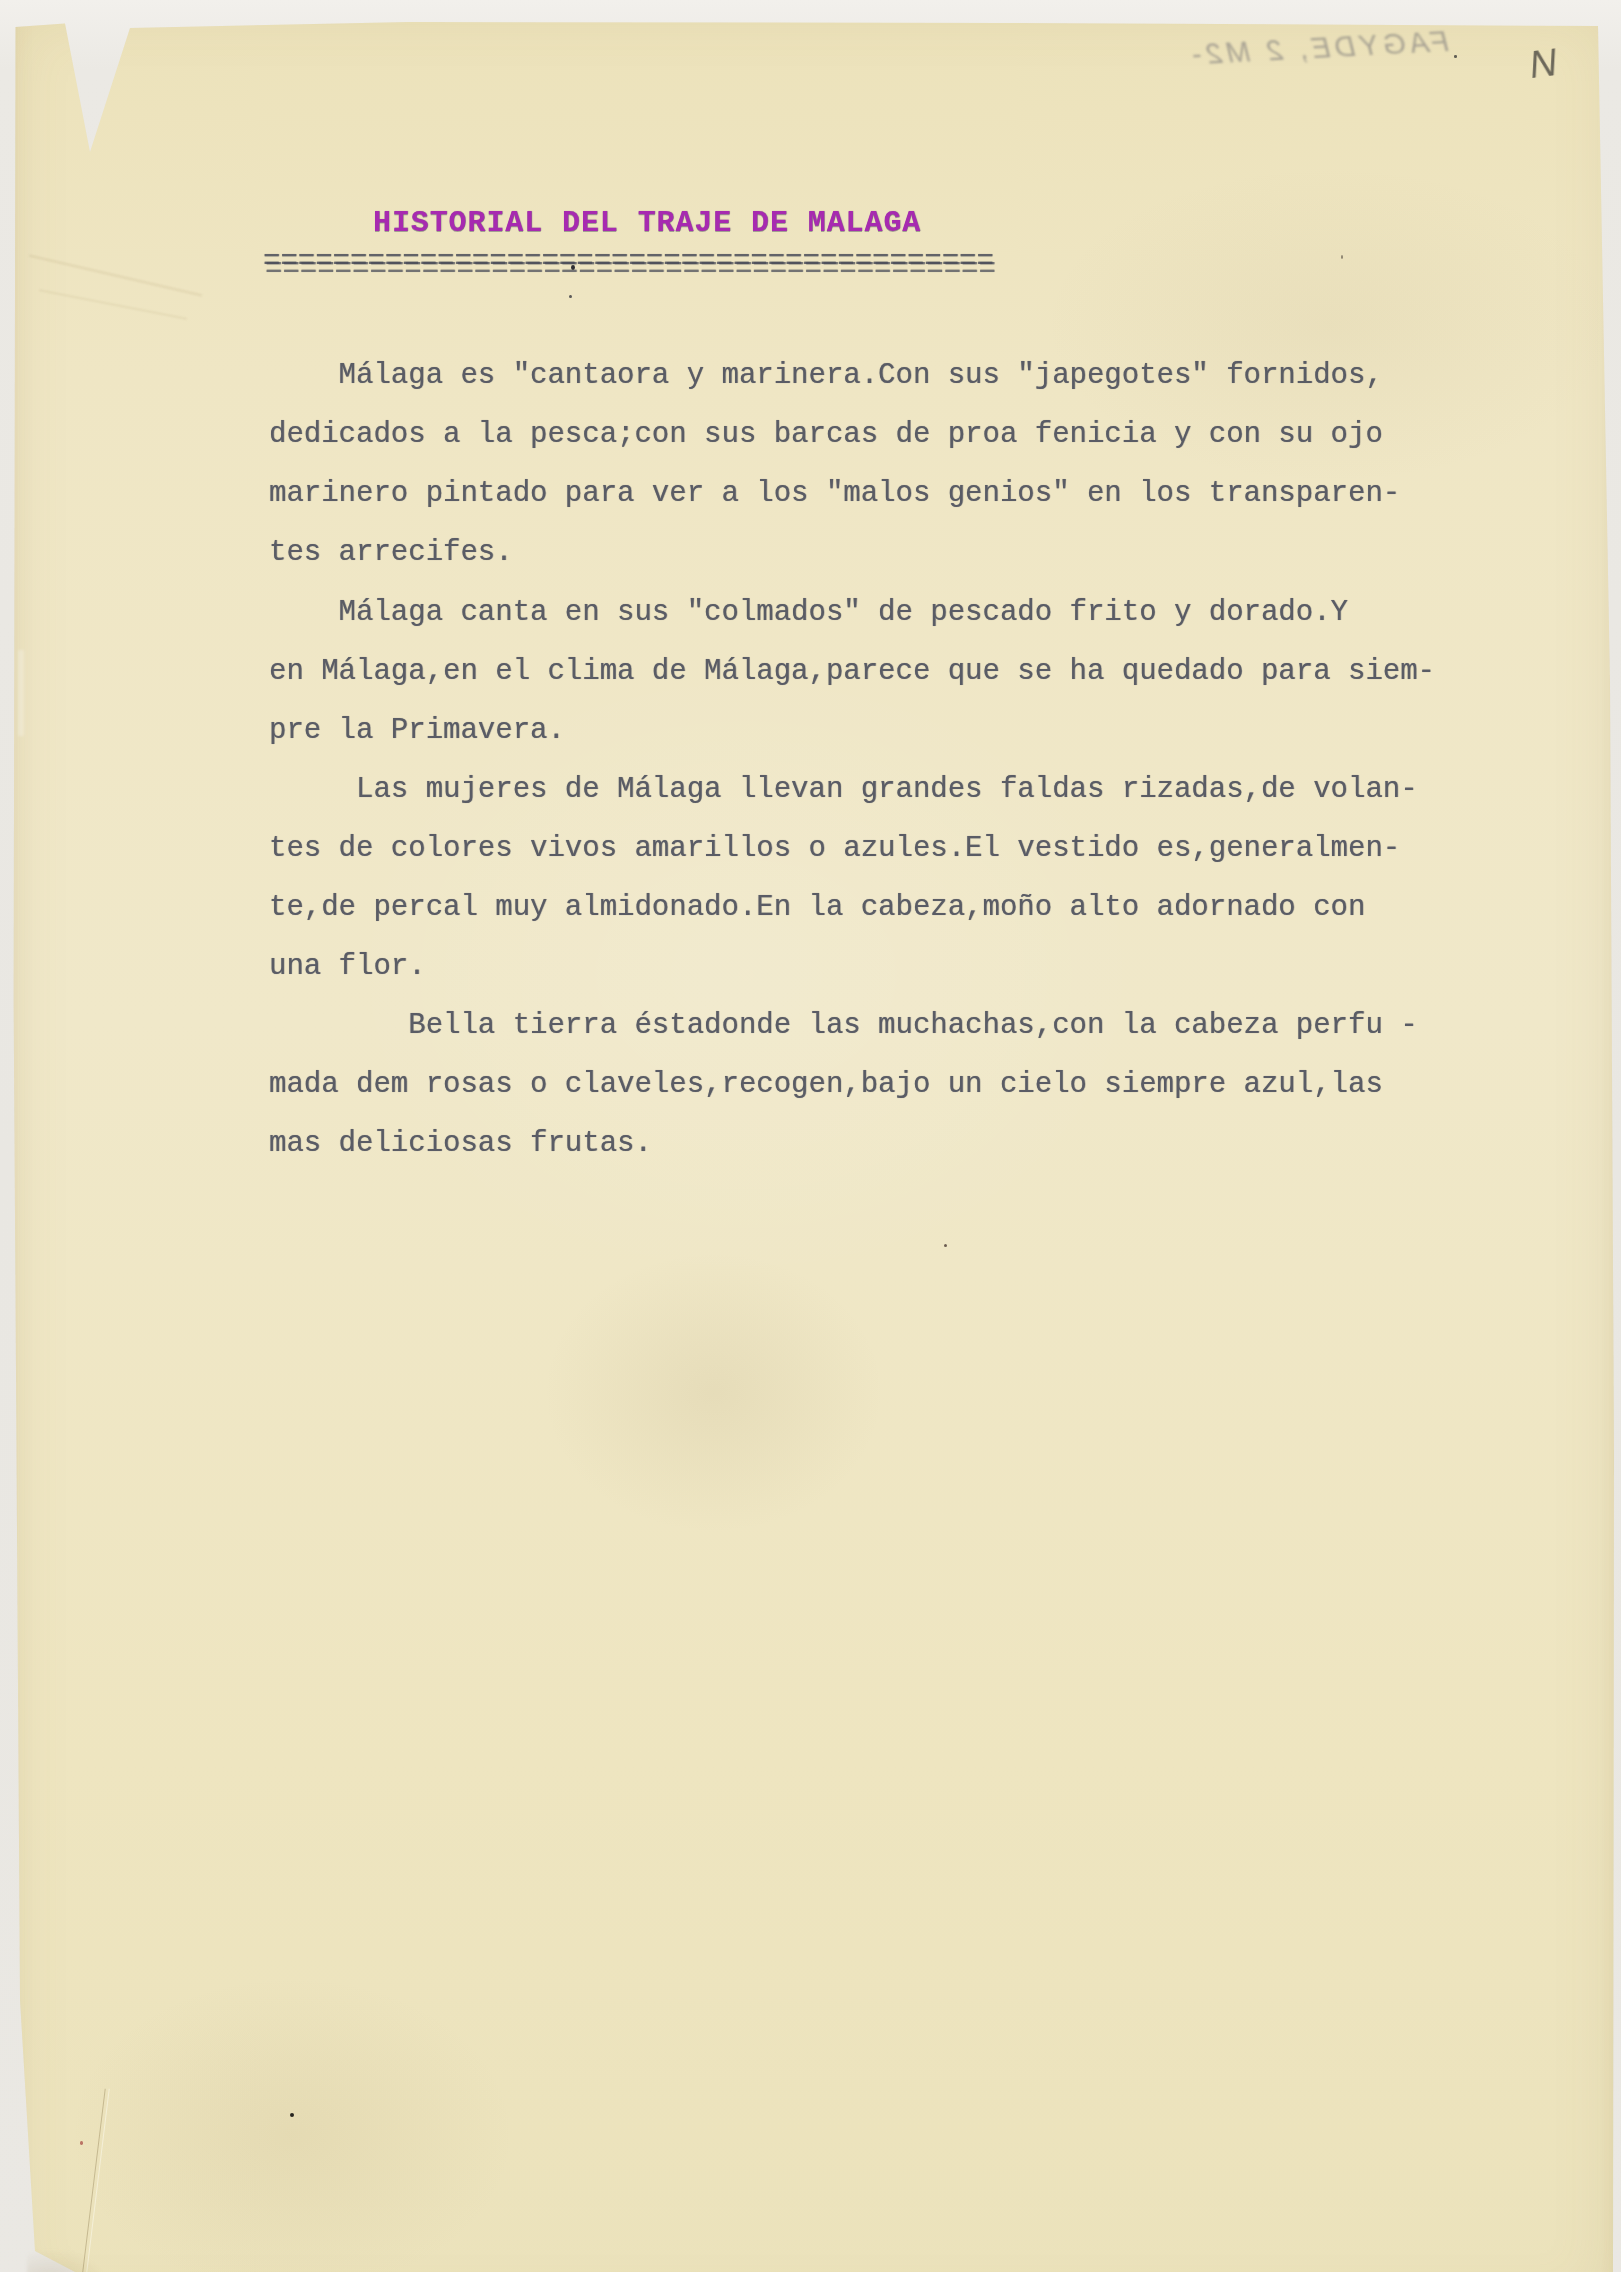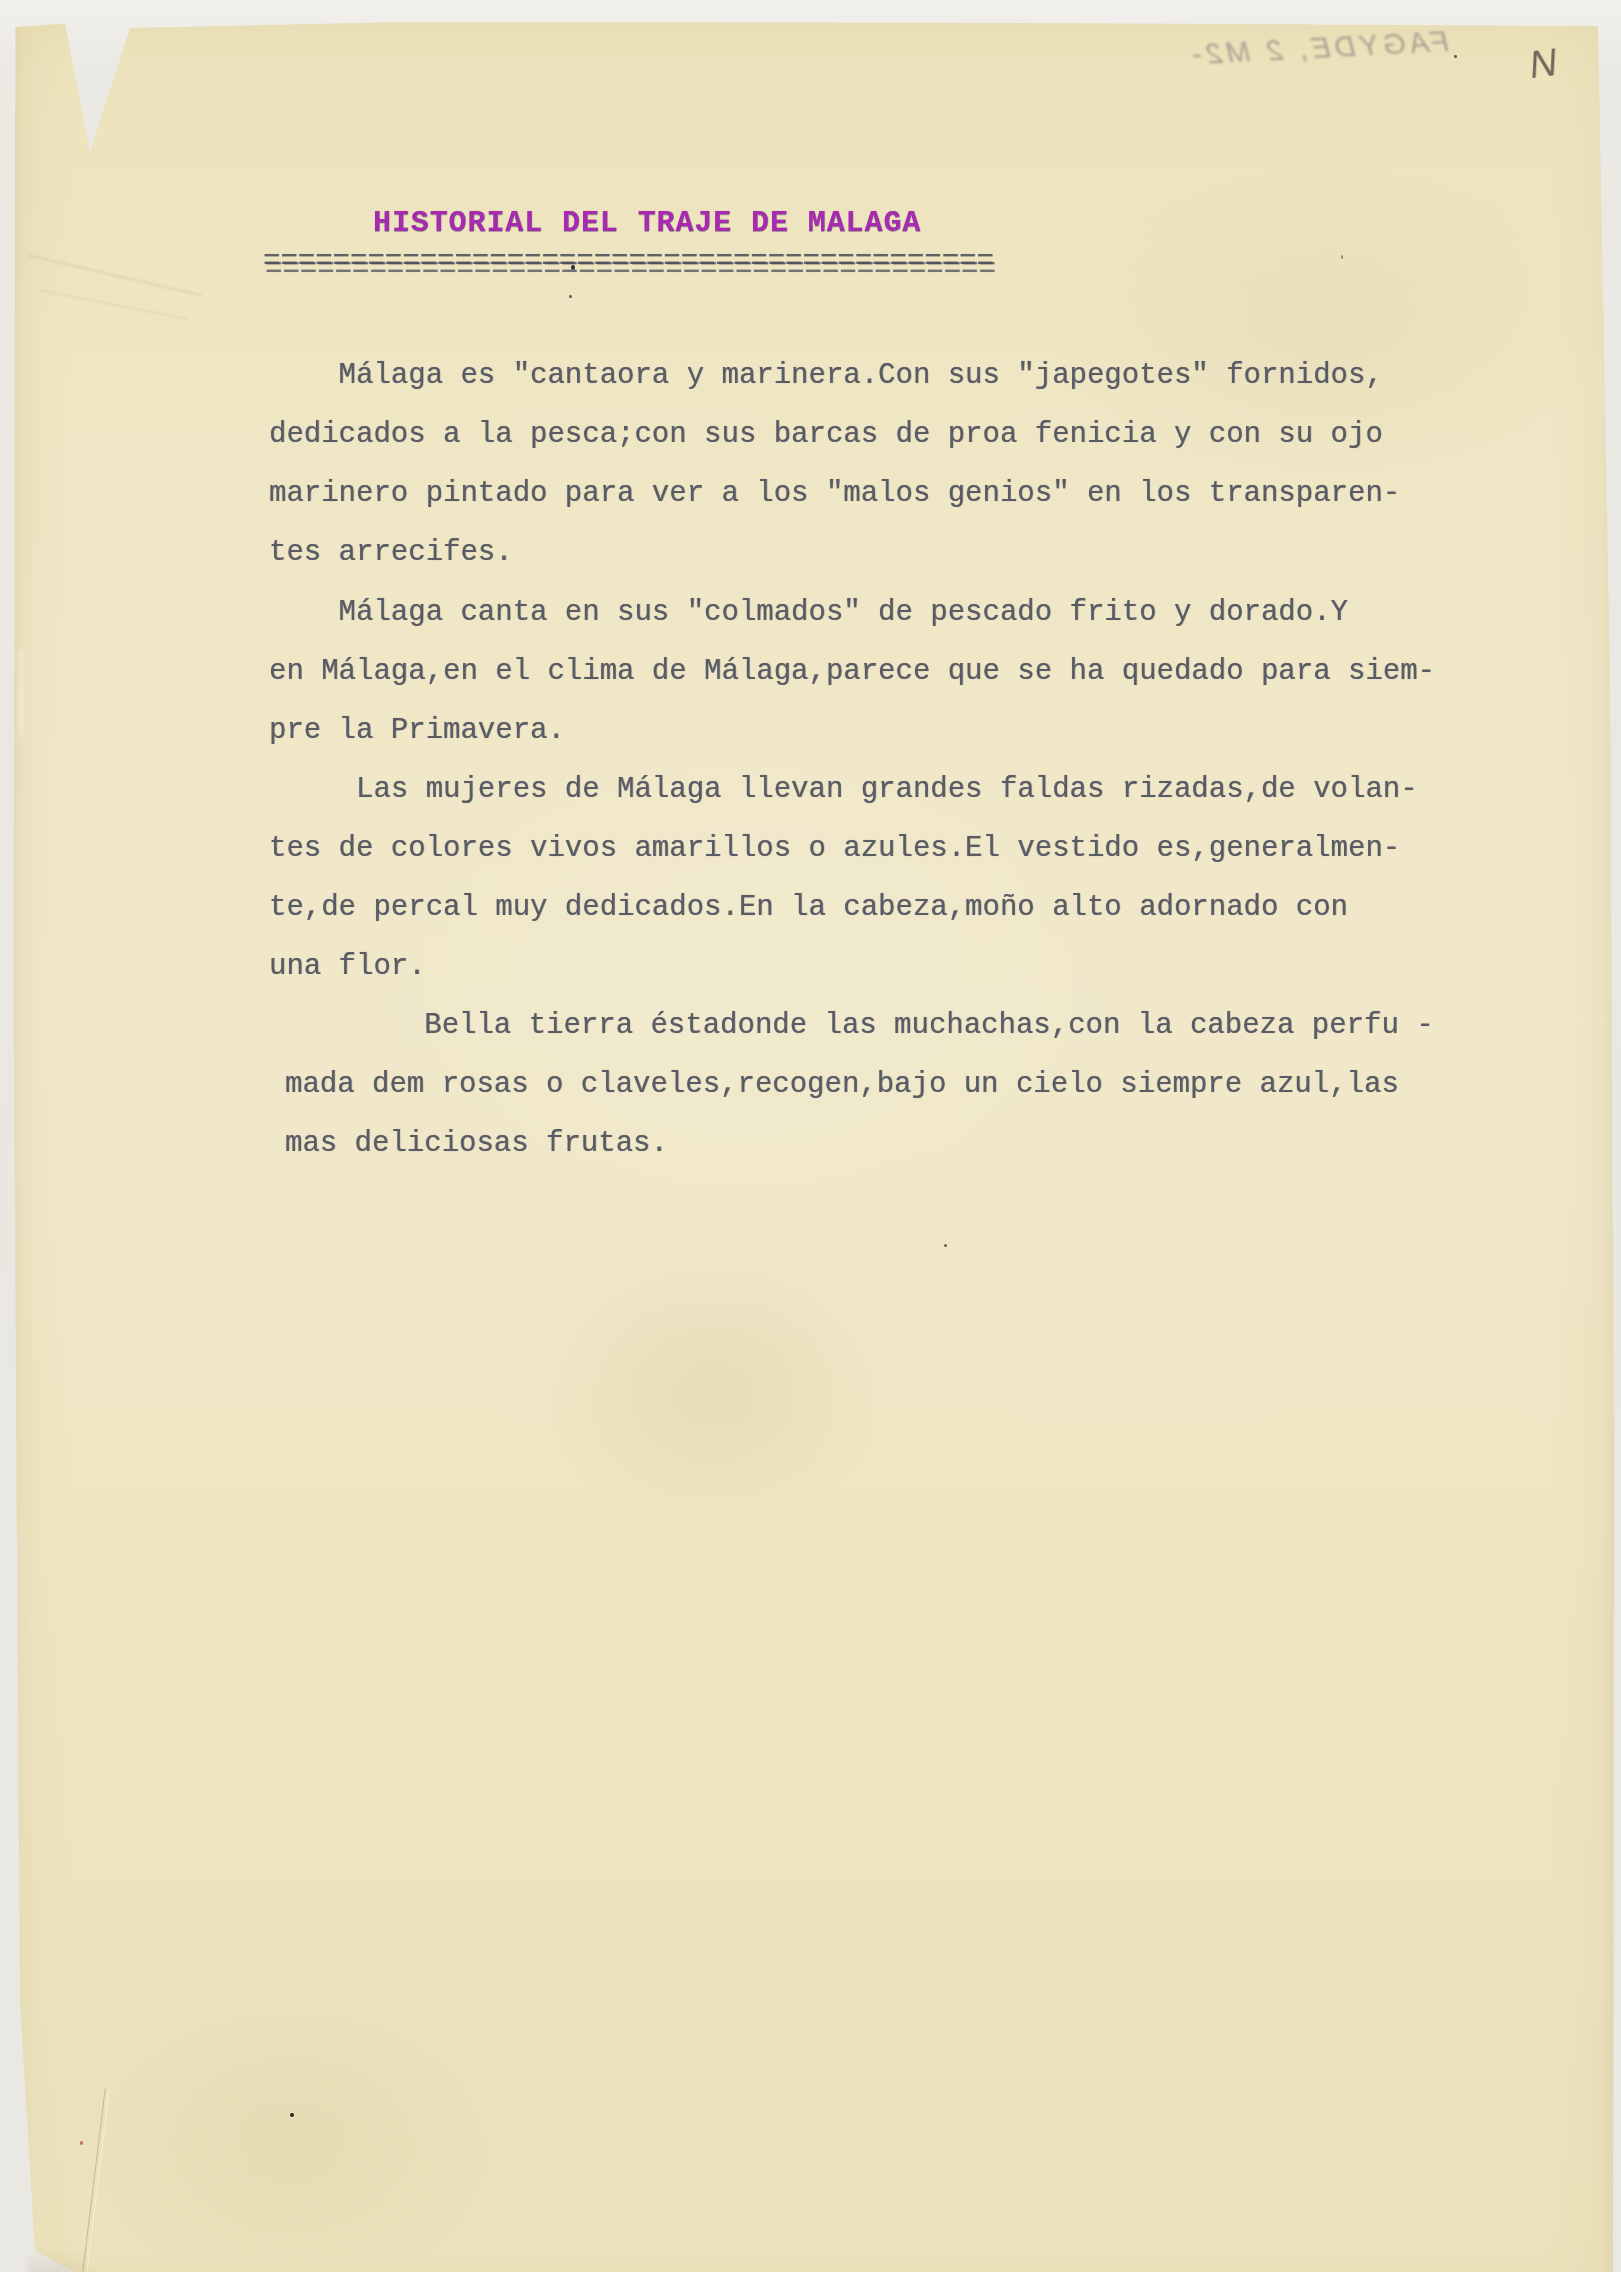--- a/index.html
+++ b/index.html
@@ -48,21 +48,21 @@
     text-shadow:0 1.4px 0.5px rgba(71,74,86,.45),0.5px 0 0.9px rgba(71,74,86,.55);
     filter:blur(0.3px);
   }
   .rule{left:263px;font-size:29px;line-height:18px;letter-spacing:0;color:#4a4d59;filter:blur(0.2px);opacity:.85;}
   .rule.r1{top:253px;}
   .rule.r2{top:261px;left:265px;opacity:.75;}
   .para{left:269px;}
   .p1{top:346px;}
   .p2{top:583px;}
   .p3{top:760px;}
-  .p4{top:996px;margin-left:16px;}
+  .p4{top:996px;}
   
   .pencil-note{
     position:absolute;left:1104px;top:34px;width:345px;
     font-family:"Liberation Sans","DejaVu Sans",sans-serif;font-style:italic;
     font-size:29px;letter-spacing:4.1px;color:#97938a;
     transform:scaleX(-1) rotate(3deg);transform-origin:center;
     filter:blur(0.8px);opacity:.78;white-space:pre;
   }
   .pencil-mark{
     position:absolute;left:1530px;top:42px;
@@ -106,21 +106,21 @@
 
 <div class="ink para p1">    Málaga es "cantaora y marinera.Con sus "japegotes" fornidos,
 dedicados a la pesca;con sus barcas de proa fenicia y con su ojo
 marinero pintado para ver a los "malos genios" en los transparen-
 tes arrecifes.</div>
 <div class="ink para p2">    Málaga canta en sus "colmados" de pescado frito y dorado.Y
 en Málaga,en el clima de Málaga,parece que se ha quedado para siem-
 pre la Primavera.</div>
 <div class="ink para p3">     Las mujeres de Málaga llevan grandes faldas rizadas,de volan-
 tes de colores vivos amarillos o azules.El vestido es,generalmen-
-te,de percal muy dedicados.En la cabeza,moño alto adornado con
+te,de percal muy almidonado.En la cabeza,moño alto adornado con
 una flor.</div>
 <div class="ink para p4">        Bella tierra éstadonde las muchachas,con la cabeza perfu -
 mada dem rosas o claveles,recogen,bajo un cielo siempre azul,las
 mas deliciosas frutas.</div>
 
 <div class="speck sp1"></div>
 <div class="speck sp2"></div>
 <div class="speck sp3"></div>
 <div class="speck sp4"></div>
 <div class="speck sp5"></div>

